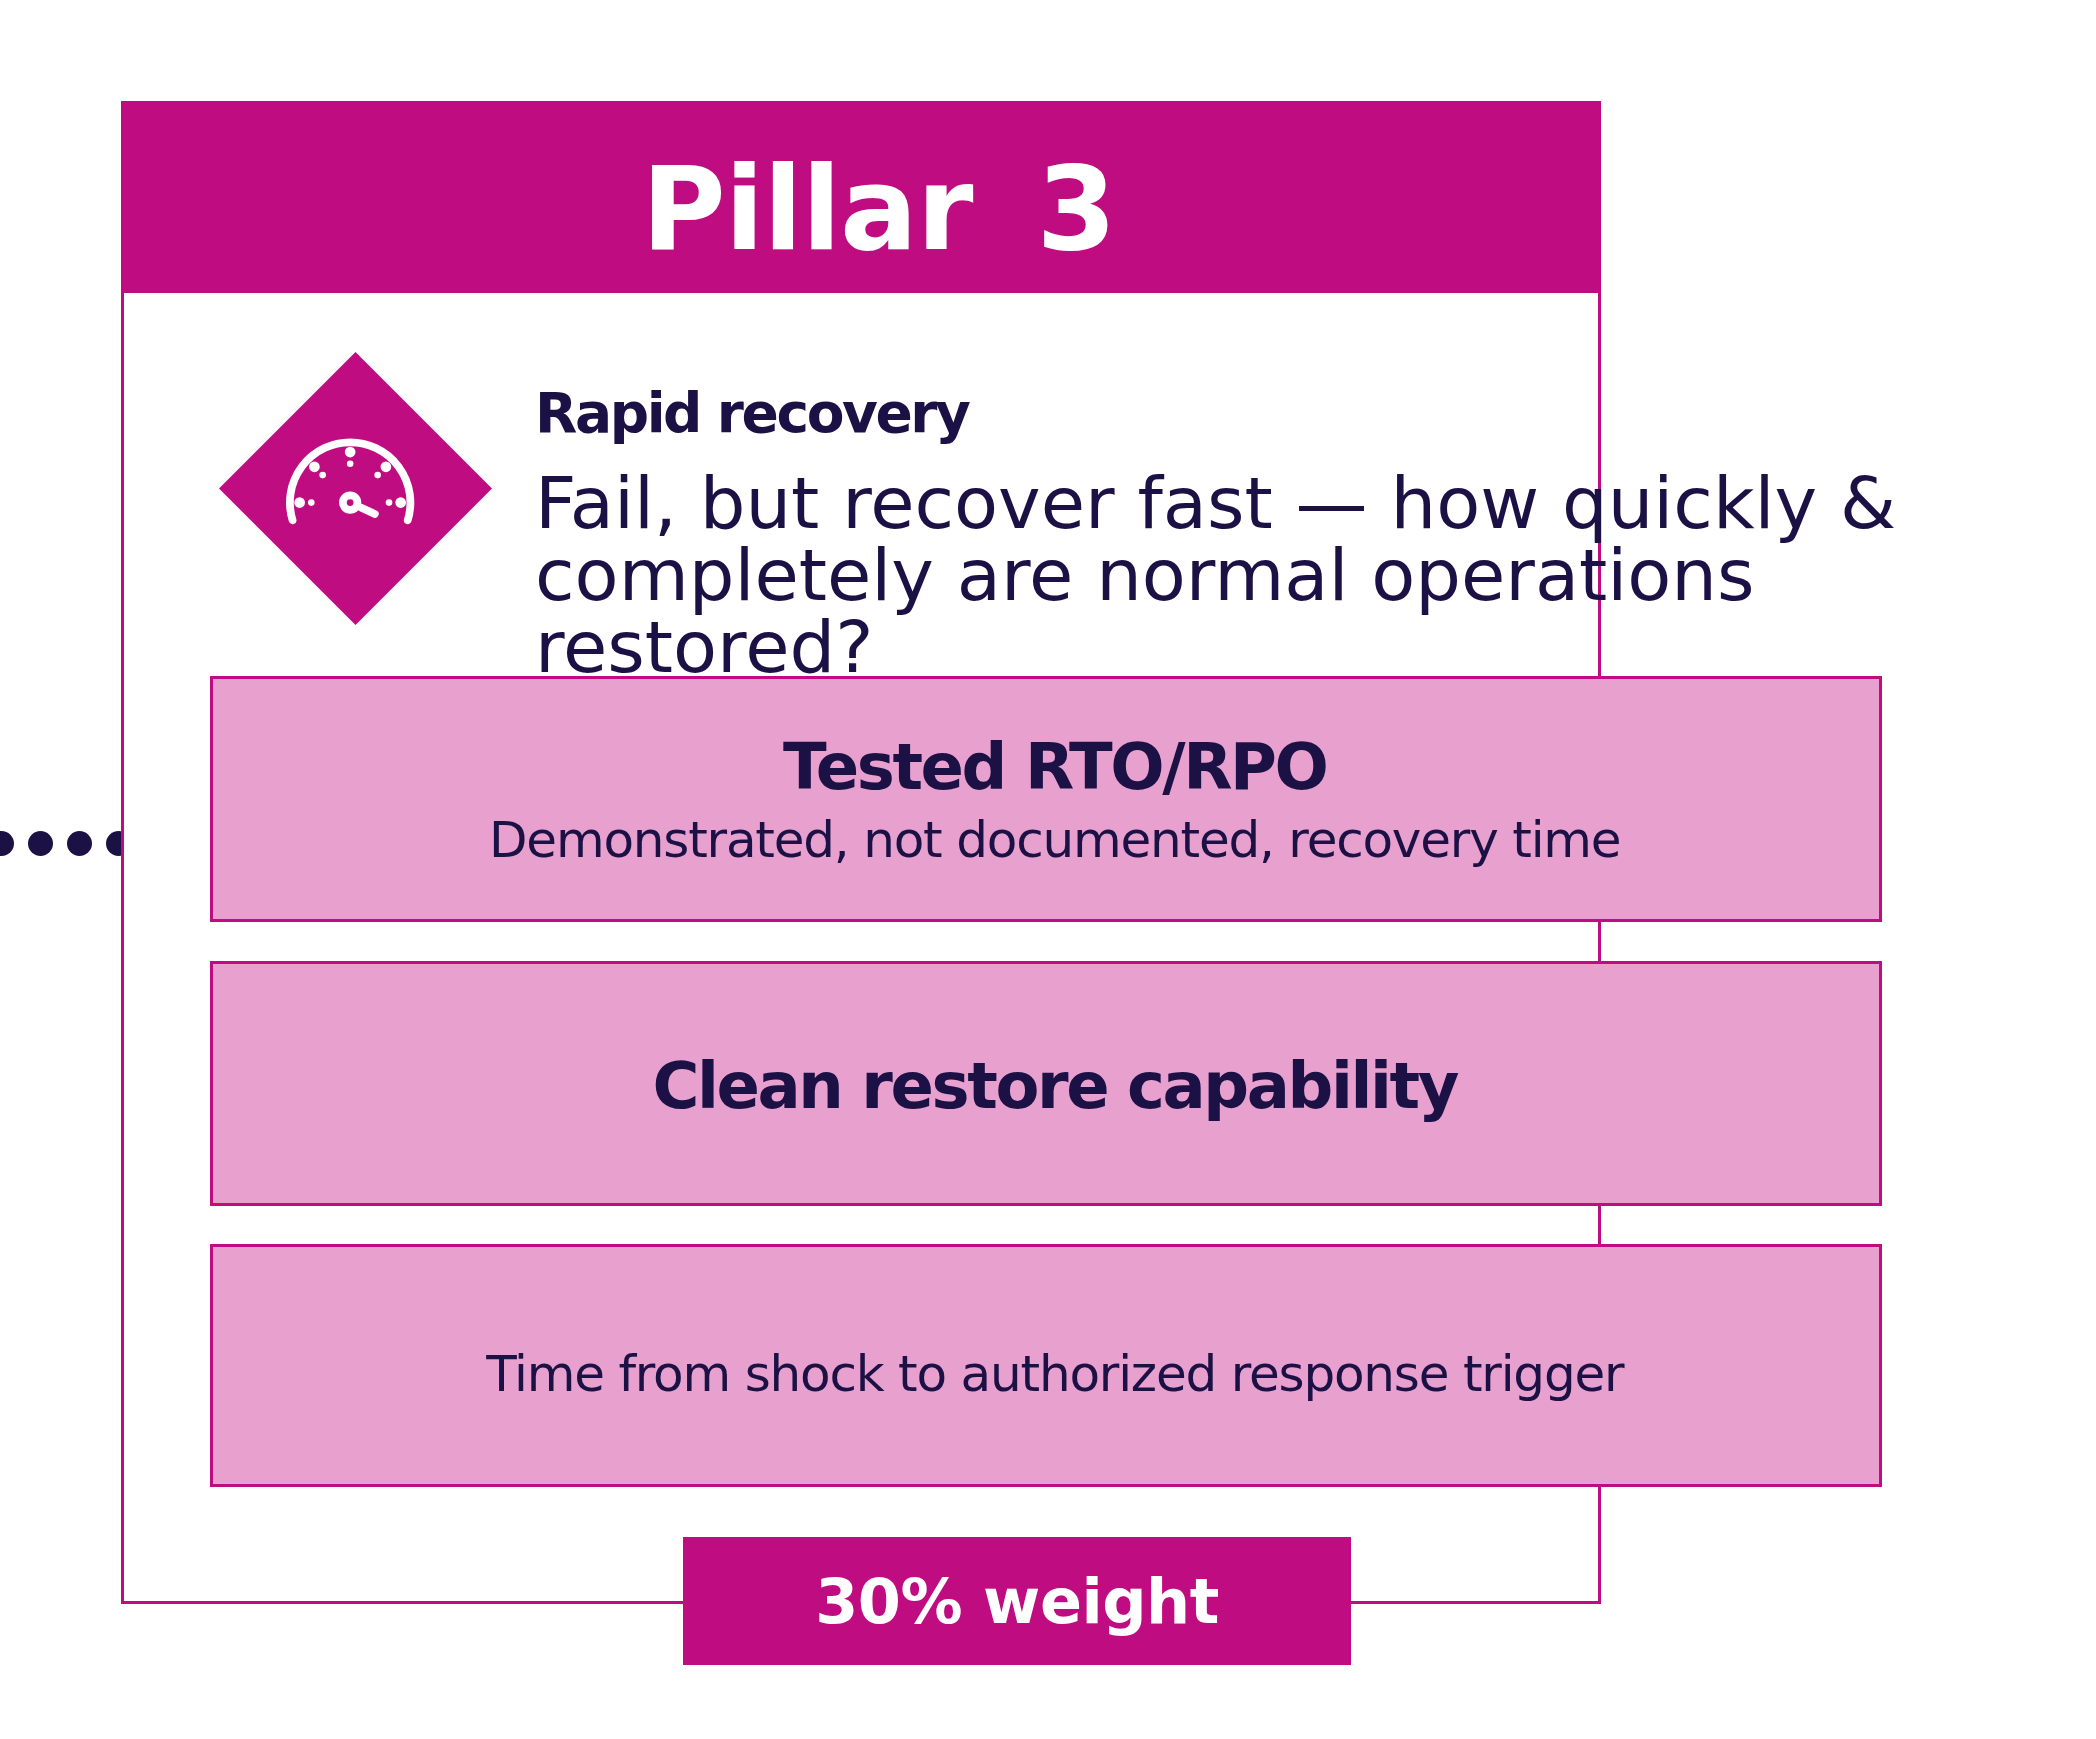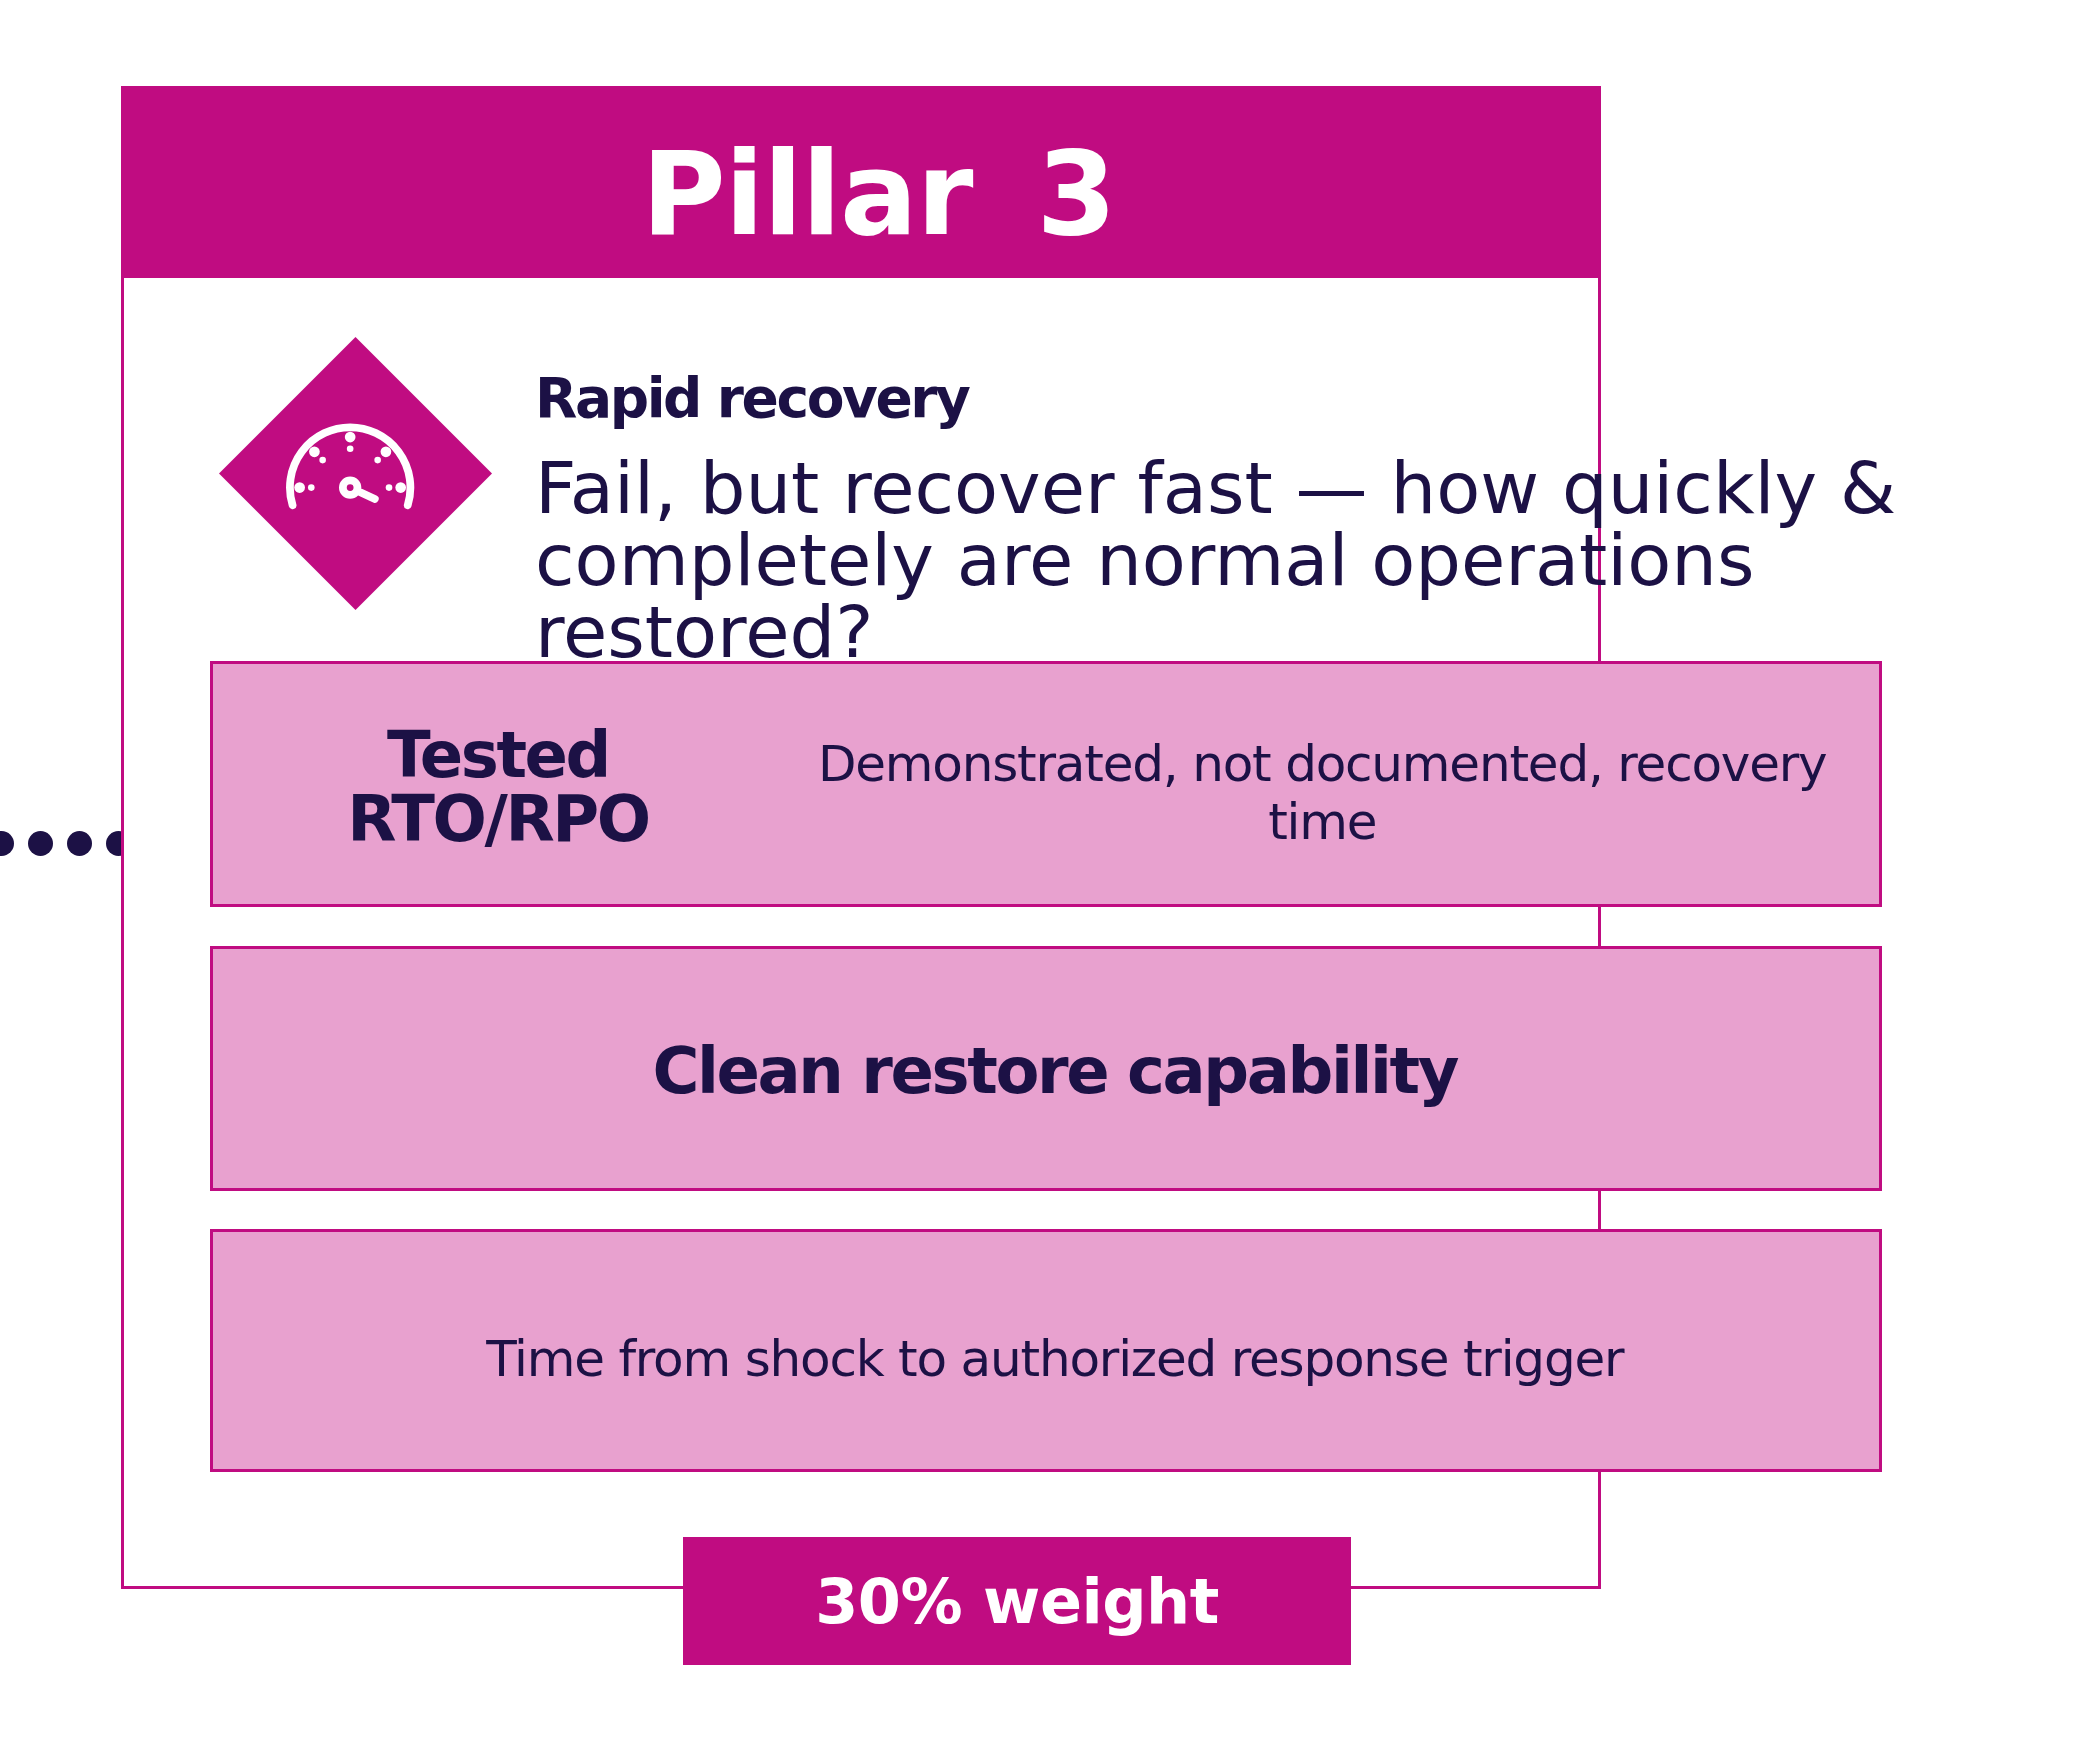--- a/index.html
+++ b/index.html
@@ -8,38 +8,38 @@
     --navy:#1c1145;
     --white:#ffffff;
   }
   *{margin:0;padding:0;box-sizing:border-box;}
   html,body{width:2097px;height:1740px;background:#fff;overflow:hidden;}
   body{position:relative;font-family:"DejaVu Sans",sans-serif;}
 
   .connector{position:absolute;left:-10.7px;top:831px;display:flex;gap:14px;z-index:0;}
   .connector .dot{width:25px;height:25px;border-radius:50%;background:var(--navy);}
 
-  .card{position:absolute;left:121px;top:86px;width:1480px;height:1503px;
+  .card{position:absolute;left:121px;top:101px;width:1480px;height:1503px;
         border:3.9px solid var(--magenta);background:var(--white);z-index:1;}
 
   .band{position:absolute;left:0;top:0;right:0;height:189px;background:var(--magenta);
         display:flex;align-items:center;justify-content:center;}
   .band .title{color:var(--white);font-size:115px;font-weight:bold;letter-spacing:-1px;word-spacing:25px;line-height:189px;position:relative;top:10.7px;left:17.5px;}
 
   .icon{position:absolute;left:95px;top:248px;width:273px;height:273px;}
   .icon .diamond{fill:var(--magenta);}
   .icon .stroke{fill:none;stroke:#fff;stroke-width:8;stroke-linecap:round;}
   .icon .fdot{fill:#fff;stroke:none;}
 
   .intro{position:absolute;left:411px;top:276px;width:1407px;color:var(--navy);}
   .intro h2{font-size:55px;line-height:66px;font-weight:bold;letter-spacing:-2.4px;}
   .intro .desc{margin-top:21px;font-size:72px;line-height:72px;letter-spacing:0px;}
 
   .metric{position:absolute;left:86px;width:1672px;border:3.9px solid var(--magenta);
-          background:var(--pink);display:flex;flex-direction:row;align-items:center;
+          background:var(--pink);display:flex;flex-direction:column;align-items:center;
           justify-content:center;text-align:center;color:var(--navy);padding-top:5.8px;padding-left:17.5px;}
   .metric .m-title{font-size:64px;line-height:64px;font-weight:bold;letter-spacing:-2.4px;}
   .metric .m-sub{font-size:50px;line-height:58px;margin-top:12px;letter-spacing:-1.2px;}
   #metric-0{top:572px;height:246px;}
   #metric-1{top:857px;height:245px;}
   #metric-2{top:1140px;height:243px;}
 
   .badge{position:absolute;left:683px;top:1537px;width:668px;height:128px;background:var(--magenta);
          display:flex;align-items:center;justify-content:center;z-index:2;}
   .badge .w{color:var(--white);font-size:62px;font-weight:bold;letter-spacing:-0.5px;}

